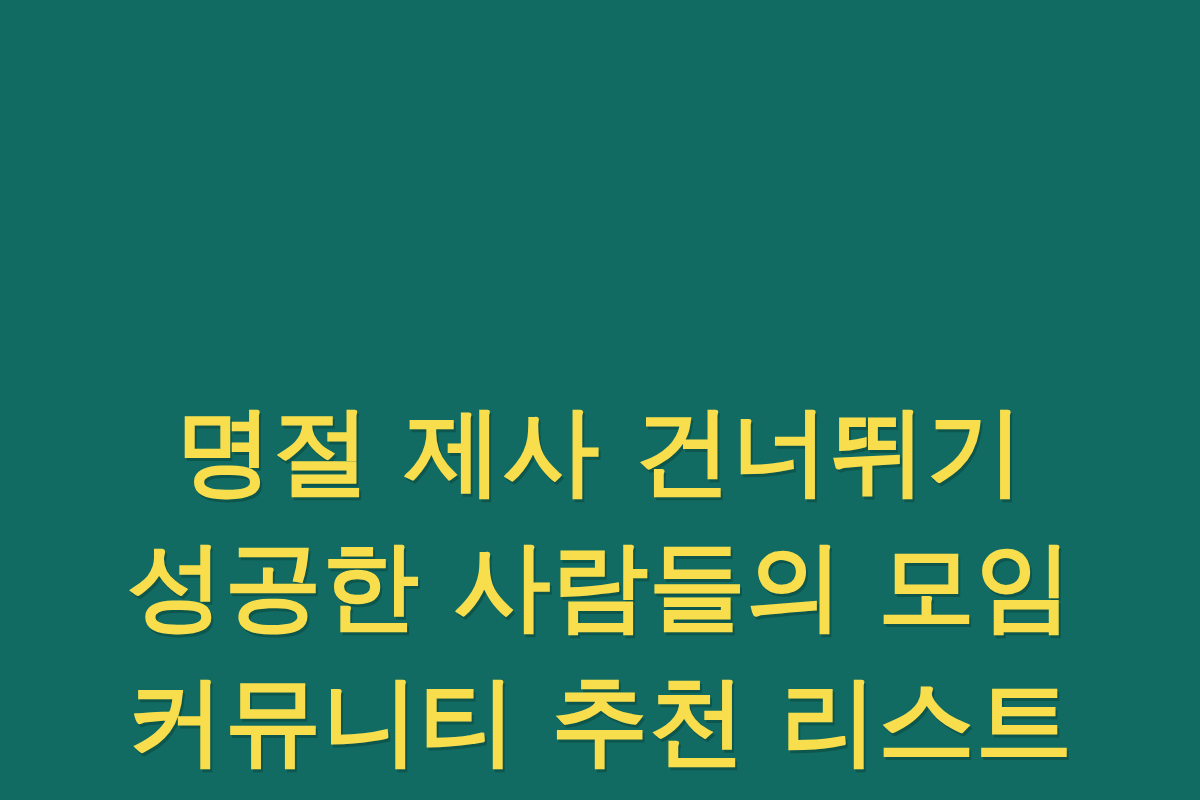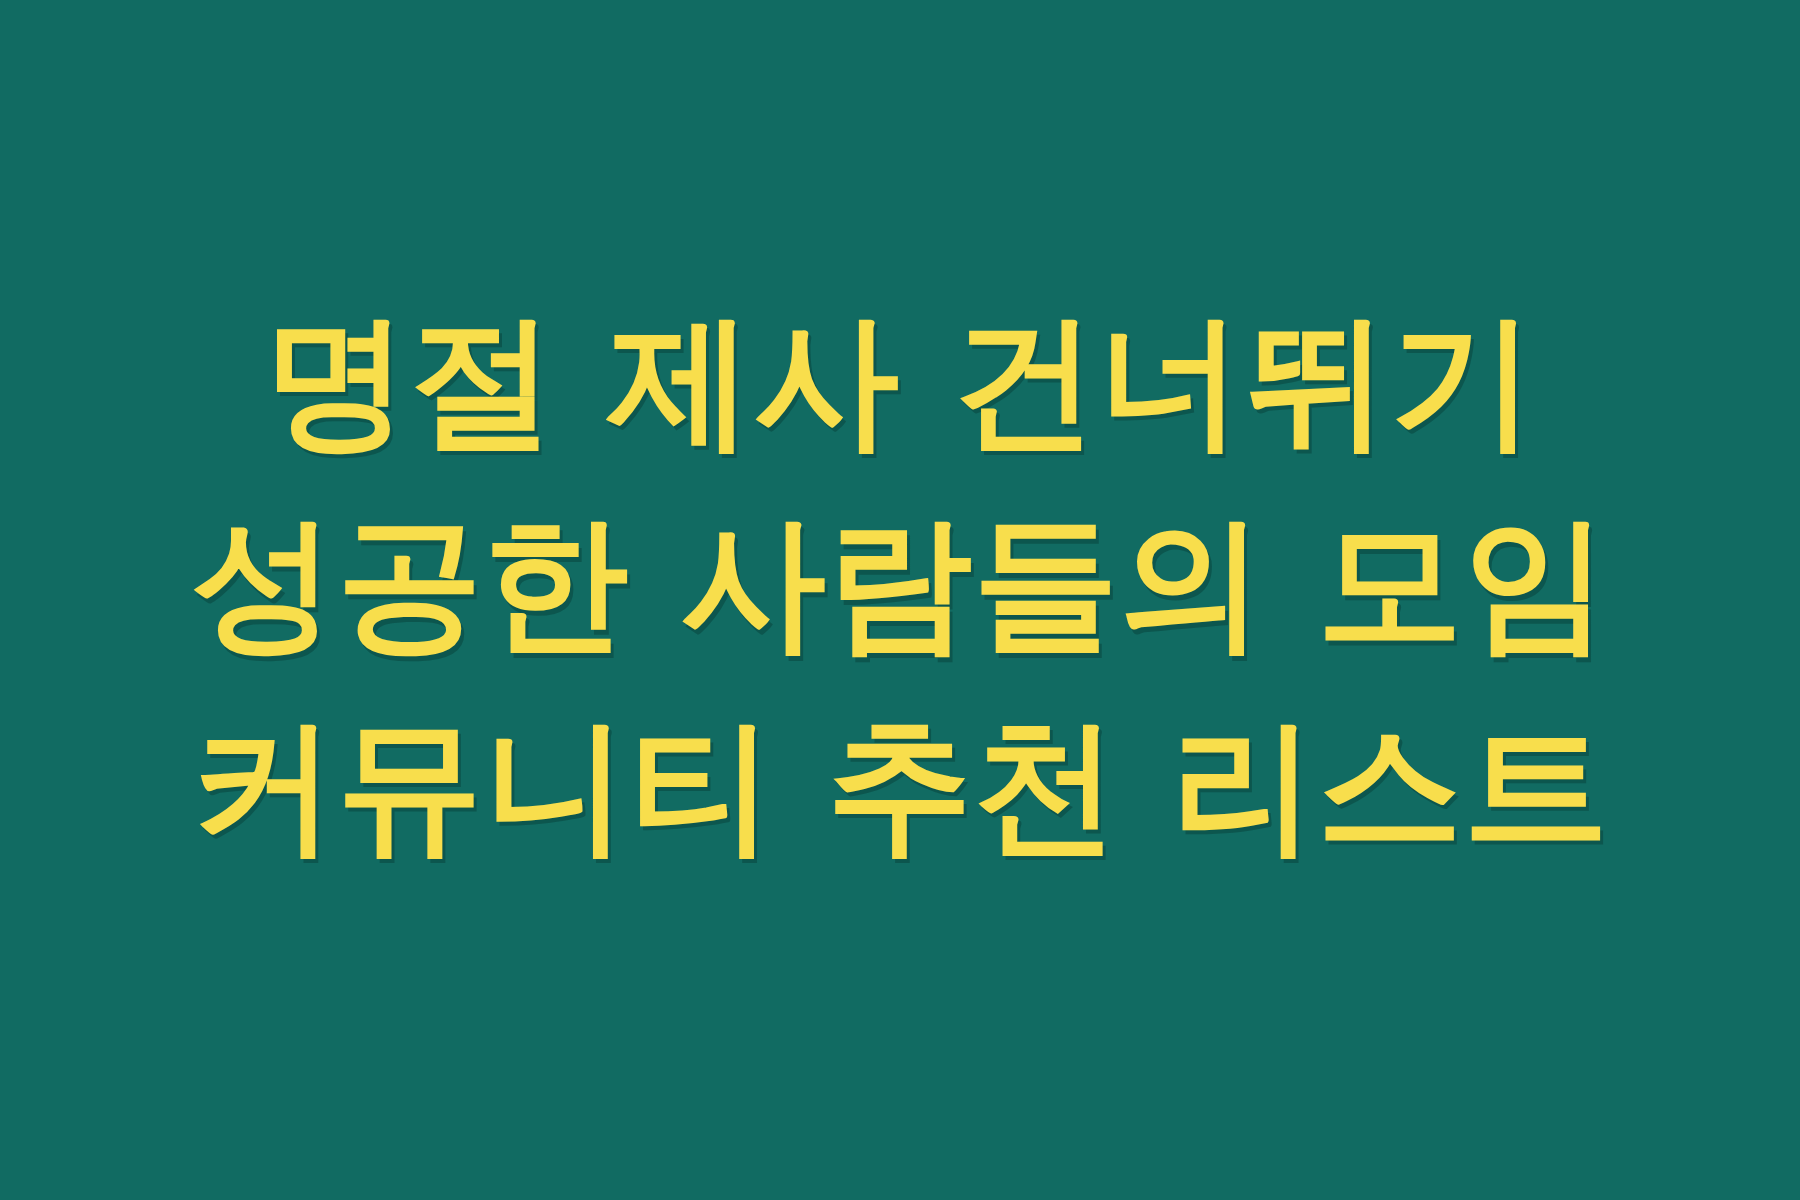--- a/index.html
+++ b/index.html
@@ -13,21 +13,21 @@
     overflow: hidden;
     font-family: "Liberation Sans", sans-serif;
   }
 
   #banner {
     position: relative;
     width: 1200px;
     height: 800px;
     background-color: #116B62;
     display: flex;
-    align-items: center;
+    align-items: flex-end;
     justify-content: center;
     box-sizing: border-box;
   }
 
   #headline {
     width: 1060px;
     margin: 0;
     padding: 0;
     text-align: center;
     color: #F8DE4C;

